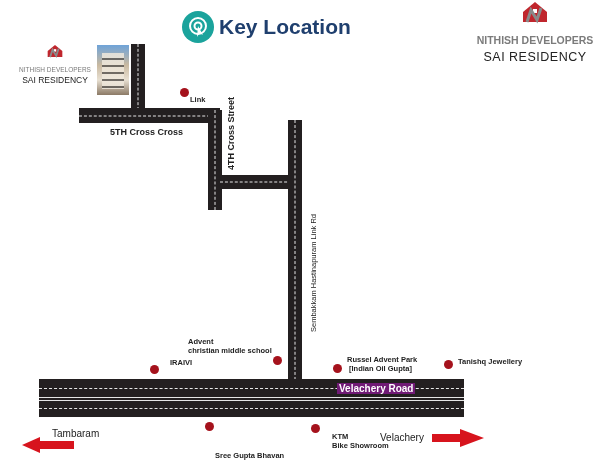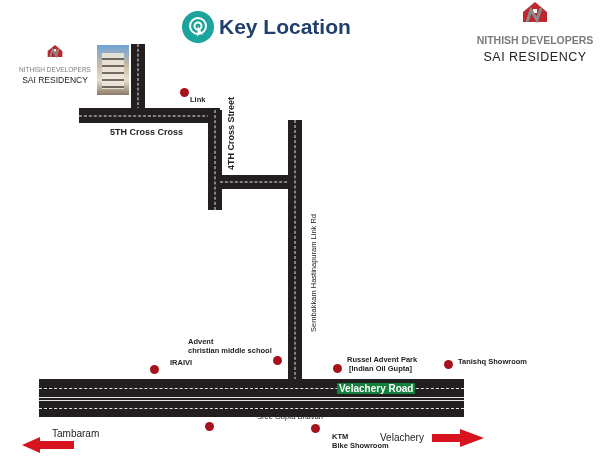--- a/index.html
+++ b/index.html
@@ -55,21 +55,21 @@
 <div class="road v" style="left:208px;top:110px;width:14px;height:100px;"></div>
 <div class="road h" style="left:220px;top:175px;width:72px;height:14px;"></div>
 <div class="road v" style="left:288px;top:120px;width:14px;height:265px;"></div>
 
 <div class="abs" style="left:39px;top:379px;width:425px;height:38px;background:#231f20;">
   <div style="position:absolute;left:0;right:0;top:9px;border-top:1.5px dashed #e6e6e6;"></div>
   <div style="position:absolute;left:0;right:0;top:18px;border-top:1px solid #e6e6e6;"></div>
   <div style="position:absolute;left:0;right:0;top:21px;border-top:1px solid #e6e6e6;"></div>
   <div style="position:absolute;left:0;right:0;top:29px;border-top:1.5px dashed #e6e6e6;"></div>
 </div>
-<div class="abs" style="left:337px;top:383px;font-size:10px;font-weight:bold;color:#fff;background:#15803d;padding:0 2px;">Velachery Road</div>
+<div class="abs" style="left:337px;top:383px;font-size:10px;font-weight:bold;color:#fff;background:#701a75;padding:0 2px;">Velachery Road</div>
 
 <div class="roadlbl" style="left:110px;top:127px;">5TH Cross Cross</div>
 <div class="roadlbl vtext" style="left:226px;top:170px;">4TH Cross Street</div>
 <div class="roadlbl vtext" style="left:309px;top:332px;font-size:7.5px;font-weight:normal;">Sembakkam Hastinapuram Link Rd</div>
 
 <div class="dot" style="left:180px;top:88px;"></div>
 <div class="lbl" style="left:190px;top:95px;">Link</div>
 
 <div class="dot" style="left:150px;top:365px;"></div>
 <div class="lbl" style="left:161px;top:358px;margin-left:9px;">IRAIVI</div>
@@ -80,24 +80,24 @@
   <div>christian middle school</div>
 </div>
 
 <div class="dot" style="left:333px;top:364px;"></div>
 <div class="lbl" style="left:347px;top:355px;">
   <div>Russel Advent Park</div>
   <div style="padding-left:2px;">[Indian Oil Gupta]</div>
 </div>
 
 <div class="dot" style="left:444px;top:360px;"></div>
-<div class="lbl" style="left:458px;top:357px;">Tanishq Showroom</div>
+<div class="lbl" style="left:458px;top:357px;">Tanishq Jewellery</div>
 
 <div class="dot" style="left:205px;top:422px;"></div>
-<div class="lbl" style="left:215px;top:412px;font-weight:normal;margin-left:42px;">Sree Gupta Bhavan</div>
+<div class="lbl" style="left:215px;top:451px;font-weight:bold;">Sree Gupta Bhavan</div>
 
 <div class="dot" style="left:311px;top:424px;"></div>
 <div class="lbl" style="left:332px;top:432px;">
   <div>KTM</div>
   <div>Bike Showroom</div>
 </div>
 
 <div class="abs" style="left:22px;top:430px;">
   <div style="position:absolute;left:30px;top:-2px;font-size:10px;color:#222;">Tambaram</div>
   <svg width="60" height="22" viewBox="0 0 60 22" style="position:absolute;left:0;top:4px;">

